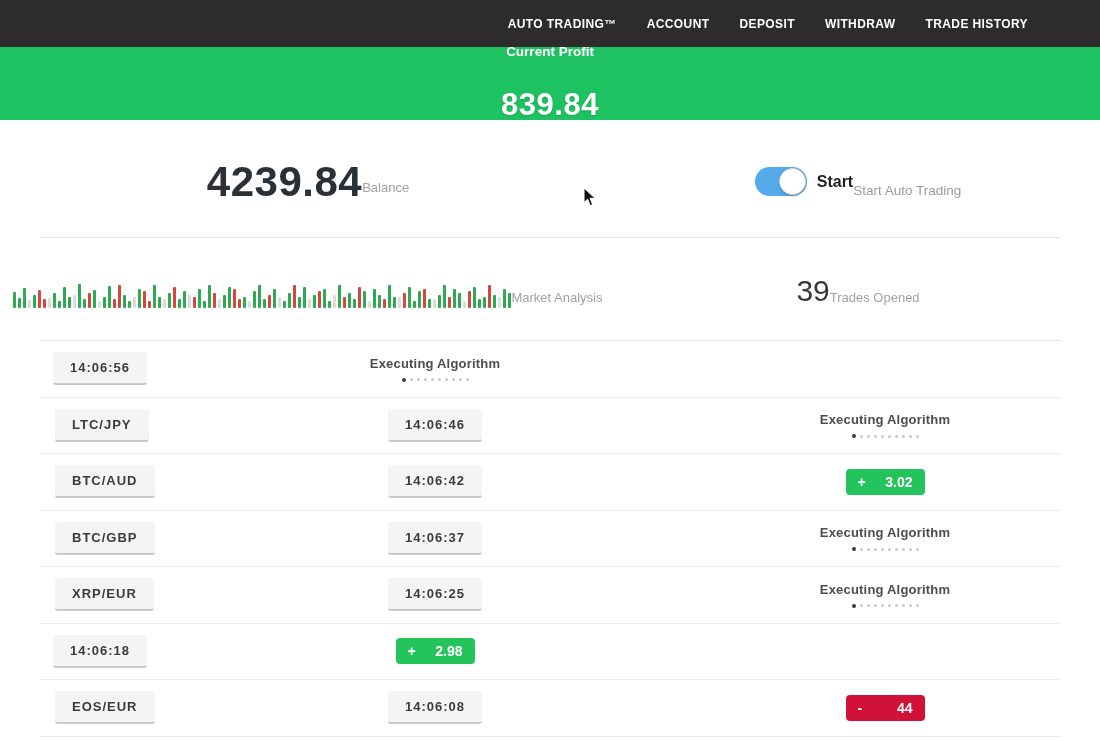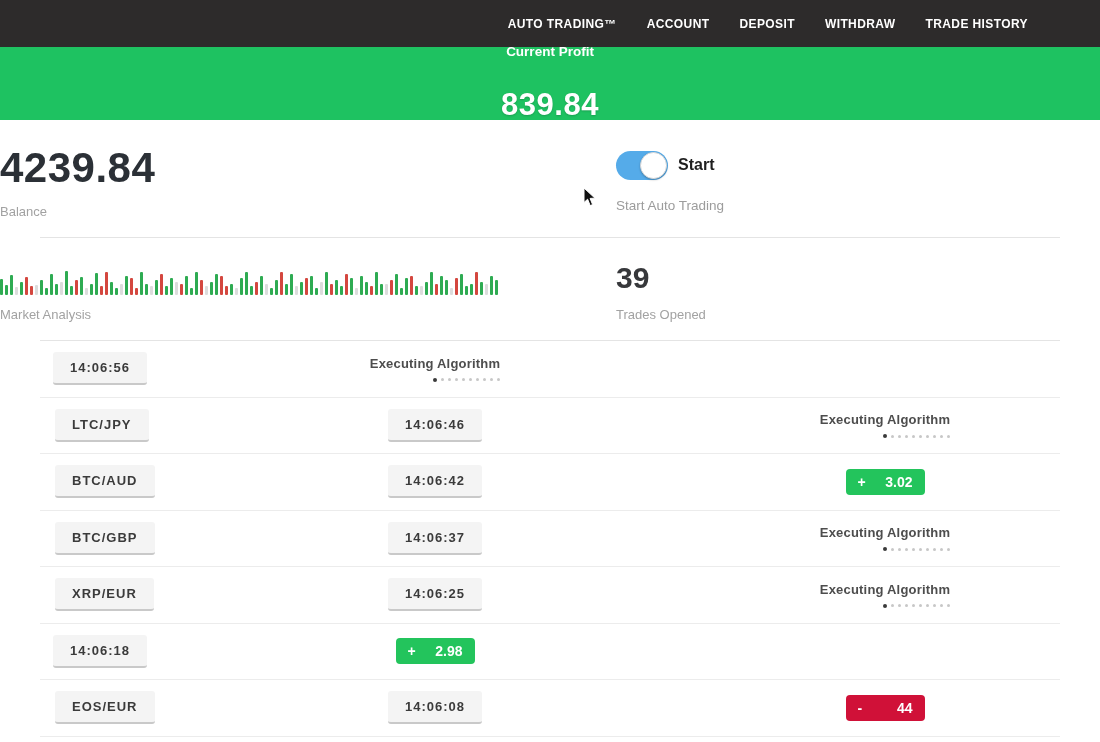--- a/index.html
+++ b/index.html
@@ -14,21 +14,21 @@
     font-size:12px; font-weight:bold; letter-spacing:.4px; cursor:pointer; padding:6px 2px; }
 
   
   .banner { height:73px; background:#1ec261; color:#fff; display:flex;
     flex-direction:column; align-items:center; justify-content:center; }
   .banner .blabel { font-size:13.5px; font-weight:600; margin-bottom:2px; }
   .banner .bvalue { font-size:31px; font-weight:800; letter-spacing:.5px;
     text-shadow:0 1px 2px rgba(0,0,0,.18);margin-top:26px; }
 
   .split { display:grid; grid-template-columns:616px 1fr; }
-  .cellc { display:flex; flex-direction:column; align-items:flex-start; justify-content:center; }
+  .cellc { display:flex; flex-direction:row; align-items:center; justify-content:center; }
 
   
   .summary { height:117px; padding-top:6px; }
   .big-number { font-size:42px; font-weight:800; color:#2b3036; letter-spacing:.5px; }
   .sub-label { font-size:13px; color:#a2a2a2; margin-top:12px; }
   .toggle-line { display:flex; align-items:center; gap:10px; }
   .toggle { width:52px; height:29px; border-radius:15px; background:#55abe9;
     position:relative; border:none; cursor:pointer; }
   .knob { position:absolute; top:1px; right:1px; width:27px; height:27px;
     border-radius:50%; background:#fff; border:1px solid #d8d8d8;
@@ -38,34 +38,34 @@
 
   .divider { border:none; border-top:1px solid #e4e4e4; margin:0 40px; }
 
   
   .market { height:102px; padding-top:4px; }
   .chart { display:flex; align-items:flex-end; gap:2px; height:34px; }
   .chart .bar { width:3px; border-radius:1px; }
   .bar.g { background:#2eab52; }
   .bar.r { background:#d4473f; }
   .bar.e { background:#dcdcdc; }
-  .trades-number { font-size:30px; font-weight:700; color:#37383b; }
+  .trades-number { font-size:30px; font-weight:400; color:#37383b; }
 
   
   .ttable { margin:0 40px; border-top:1px solid #e4e4e4; }
   .trow { display:grid; grid-template-columns:120px 550px 1fr; align-items:center;
     height:56.5px; border-bottom:1px solid #ececec; }
   .trow .c1 { padding-left:15px; justify-self:start; }
   .trow .c2 { justify-self:center; }
   .trow .c3 { justify-self:center; }
   .pill { display:inline-block; background:#f4f4f4; border:none;
     border-bottom:2px solid #c9c9c9; border-radius:3px; padding:8px 17px;
     font-family:inherit; font-size:13px; font-weight:bold; letter-spacing:1px;
     color:#3b3b3b; cursor:pointer; }
-  .exec { display:flex; flex-direction:column; align-items:flex-end; }
+  .exec { display:flex; flex-direction:column; align-items:center; }
   .exec-label { font-size:13px; font-weight:bold; color:#4d4d4d; letter-spacing:.2px; }
   .dots { display:flex; gap:4px; margin-top:7px; align-items:center; }
   .dots i { width:3px; height:3px; border-radius:50%; background:#c7c7c7; }
   .dots i.on { background:#3a3a3a; width:4px; height:4px; }
   .badge { display:inline-flex; justify-content:space-between; align-items:center;
     width:79px; padding:5px 12px; border-radius:4px; color:#fff;
     font-size:14px; font-weight:bold; }
   .badge.profit { background:#23c45c; }
   .badge.loss { background:#d01138; }
 

